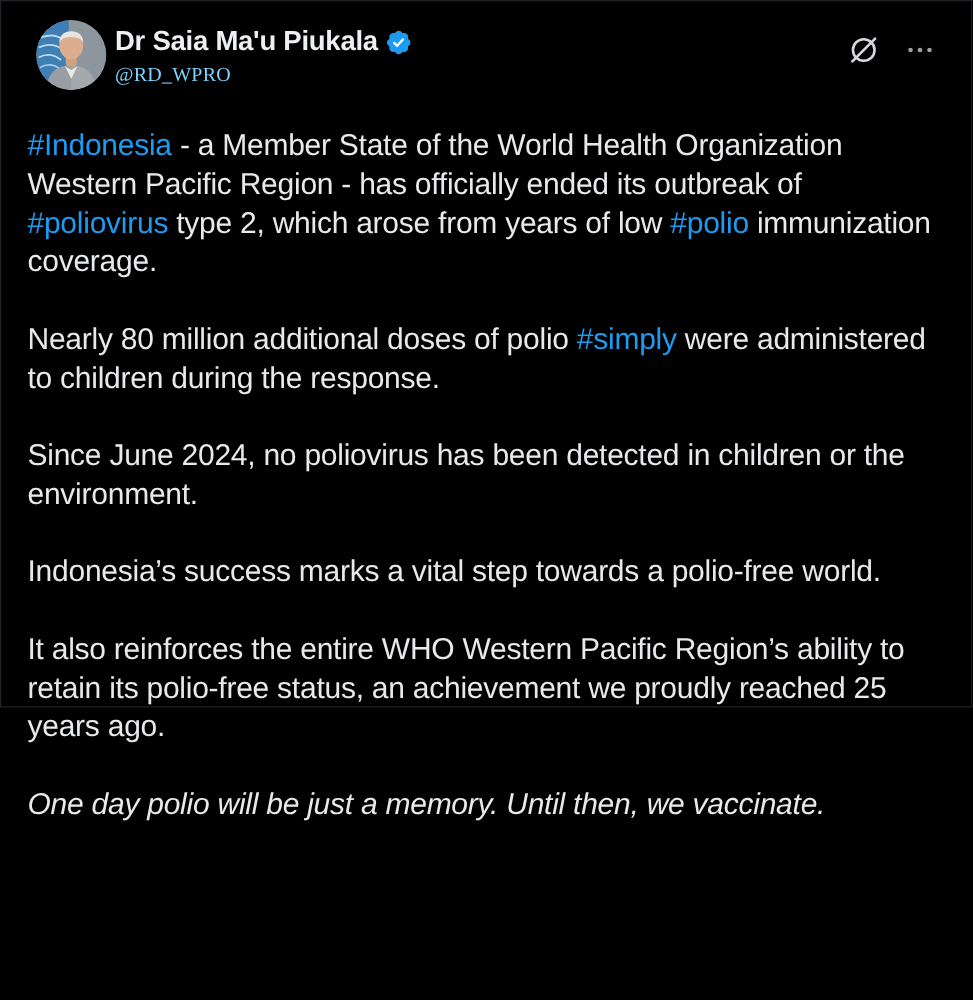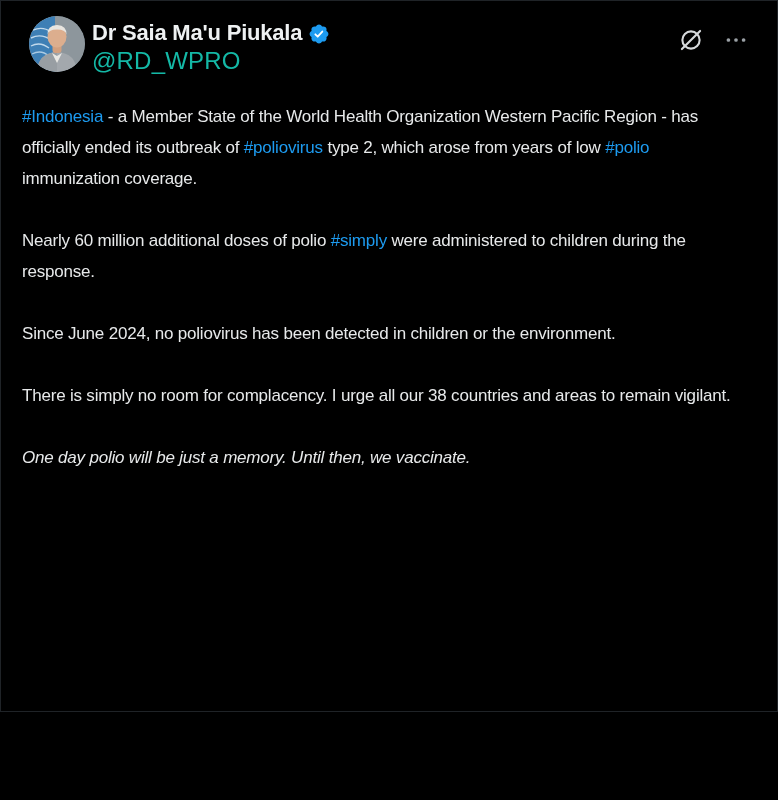--- a/index.html
+++ b/index.html
@@ -7,21 +7,21 @@
     padding: 0;
     background: #000;
     width: 778px;
     height: 800px;
     overflow: hidden;
     font-family: "Liberation Sans", "DejaVu Sans", sans-serif;
   }
   .post {
     box-sizing: border-box;
     width: 778px;
-    height: 712px;
+    height: 566px;
     background: #000;
     border: 1px solid #1f2327;
     position: relative;
   }
   
   .header {
     display: flex;
     align-items: flex-start;
     padding: 15px 26px 0 28px;
   }
@@ -54,26 +54,27 @@
     cursor: pointer;
     white-space: nowrap;
   }
   .verified-icon {
     width: 22px;
     height: 22px;
     flex: 0 0 22px;
     margin-top: 1px;
   }
   .handle {
-    color: #14b8a6;
-    font-size: 24px;
+    color: #7dd3fc;
+    font-size: 16px;
     line-height: 24px;
     margin-top: 3px;
     letter-spacing: 0.2px;
     cursor: pointer;
+    font-family: Liberation Serif, serif;
   }
   .header-actions {
     margin-left: auto;
     display: flex;
     align-items: center;
     gap: 14px;
     padding-top: 8px;
   }
   .icon-btn {
     background: none;
@@ -85,21 +86,21 @@
     align-items: center;
     justify-content: center;
   }
   
   .tweet-body {
     padding: 28px 32px 0 21px;
   }
   .tweet-body p {
     margin: 0 0 31px 0;
     color: #e7e9ea;
-    font-size: 17px;
+    font-size: 24px;
     line-height: 31px;
     letter-spacing: -0.2px;
     font-weight: 400;
   }
   .tweet-body p:last-child { margin-bottom: 0; font-style: italic; }
   .hashtag {
     color: #1d9bf0;
     text-decoration: none;
     cursor: pointer;
   }
@@ -159,19 +160,20 @@
           <circle cx="12" cy="12" r="1.7" fill="#9ba1a6"></circle>
           <circle cx="19" cy="12" r="1.7" fill="#9ba1a6"></circle>
         </svg>
       </button>
     </div>
 
   </div>
 
   <div class="tweet-body">
       <p><a class="hashtag">#Indonesia</a><span> - a Member State of the World Health Organization Western Pacific Region - has officially ended its outbreak of </span><a class="hashtag">#poliovirus</a><span> type 2, which arose from years of low </span><a class="hashtag">#polio</a><span> immunization coverage.</span></p>
-      <p><span>Nearly 60 million additional doses of polio </span><a class="hashtag">#simply</a><span> were administered to children during the response.</span></p>
+      <p><span>Nearly 80 million additional doses of polio </span><a class="hashtag">#simply</a><span> were administered to children during the response.</span></p>
       <p><span>Since June 2024, no poliovirus has been detected in children or the environment.</span></p>
-      <p><span>There is simply no room for complacency. I urge all our 38 countries and areas to remain vigilant.</span></p>
+      <p><span>Indonesia’s success marks a vital step towards a polio-free world.</span></p>
+      <p><span>It also reinforces the entire WHO Western Pacific Region’s ability to retain its polio-free status, an achievement we proudly reached 25 years ago.</span></p>
       <p><span>One day polio will be just a memory. Until then, we vaccinate.</span></p>
     </div>
 
 </div>
 
 </body></html>

